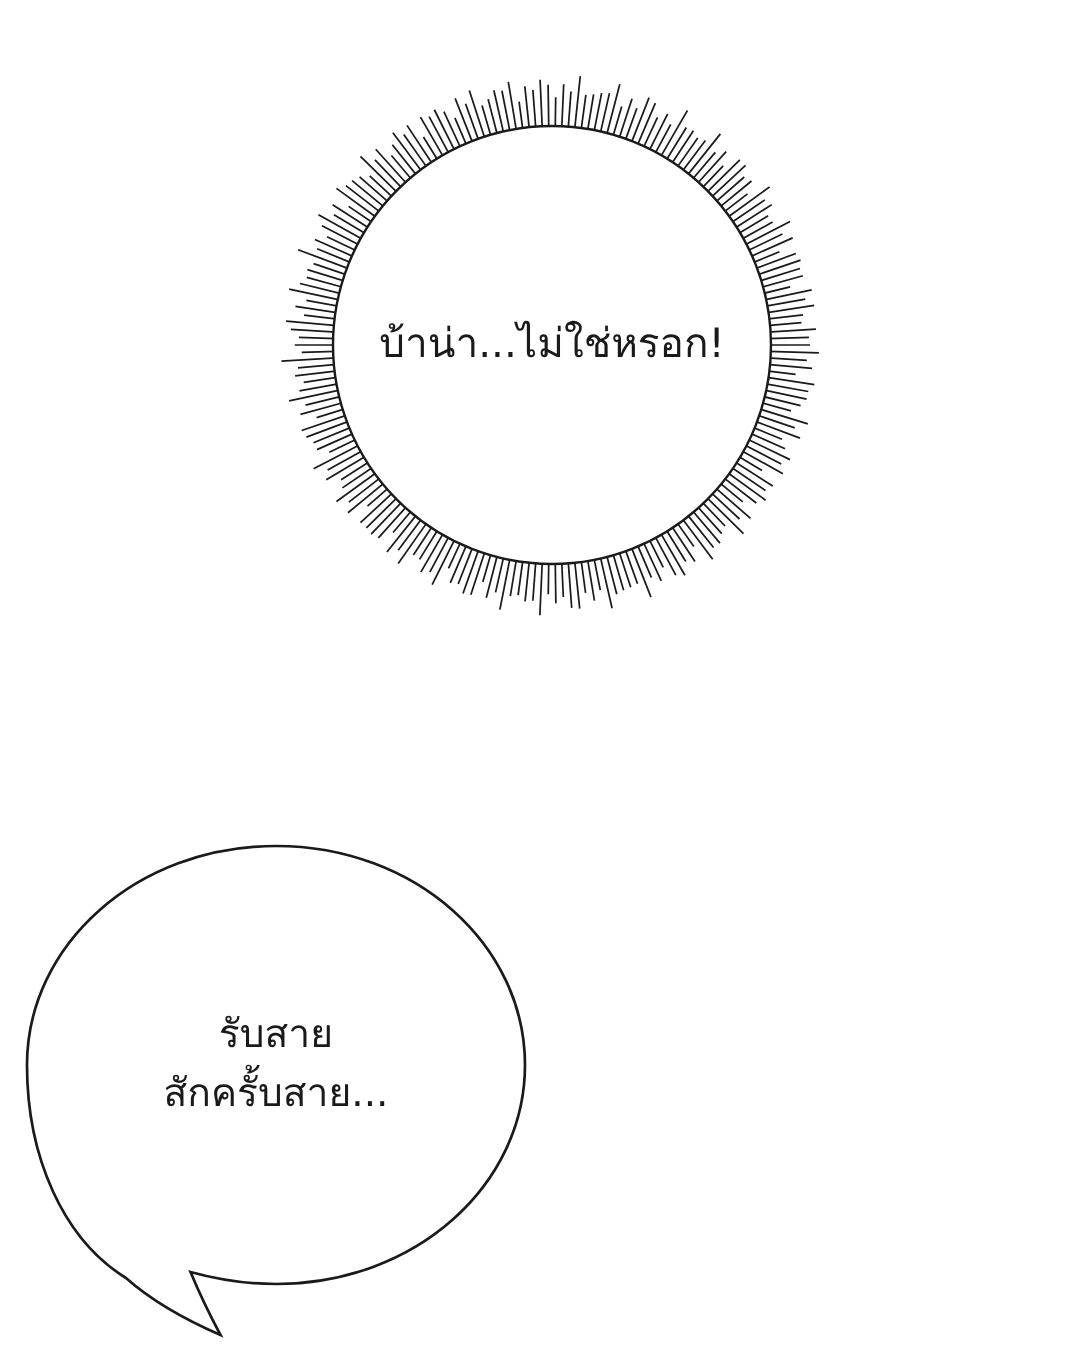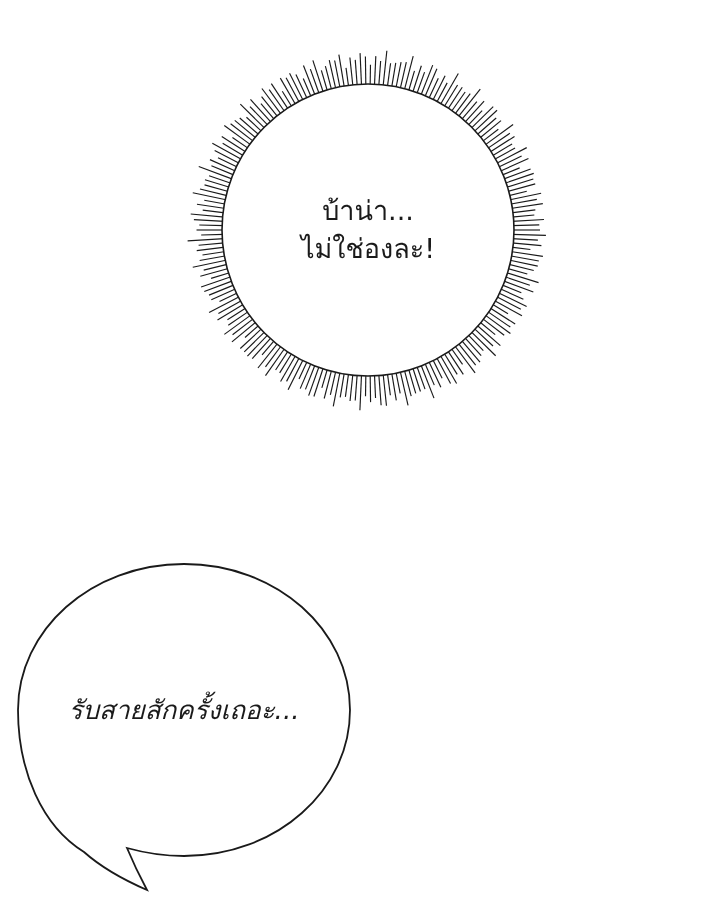--- a/index.html
+++ b/index.html
@@ -37,21 +37,21 @@
     width: 100%;
     height: 100%;
   }
   .bubble-spiky .text-layer {
     position: absolute;
     left: 0;
     top: 0;
     width: 400px;
     height: 400px;
     display: flex;
-    flex-direction: column;
+    flex-direction: row;
     align-items: center;
     justify-content: center;
   }
 
   
   .bubble-round {
     position: absolute;
     left: 14px;
     top: 560px;
     width: 340px;
@@ -62,24 +62,23 @@
     width: 100%;
     height: 100%;
   }
   .bubble-round .text-layer {
     position: absolute;
     left: 0;
     top: 0;
     width: 340px;
     height: 300px;
     display: flex;
-    flex-direction: row;
+    flex-direction: column;
     align-items: center;
     justify-content: center;
-    font-style: italic;
   }
 
   .line {
     font-family: "DejaVu Sans", sans-serif;
     font-size: 27px;
     line-height: 1.42;
     color: #1a1a1a;
     text-align: center;
     white-space: nowrap;
   }
@@ -304,34 +303,34 @@
           <line x1="342.39" y1="178.54" x2="374.81" y2="173.65"></line>
           <line x1="342.97" y1="182.81" x2="367.34" y2="179.88"></line>
           <line x1="343.42" y1="187.09" x2="366.31" y2="185.03"></line>
           <line x1="343.74" y1="191.39" x2="375.96" y2="189.46"></line>
           <line x1="343.94" y1="195.69" x2="371.28" y2="194.87"></line>
         </g>
       <circle cx="200" cy="200" r="146" fill="#ffffff" stroke="#1a1a1a" stroke-width="1.6"></circle>
     </svg>
     <div class="text-layer">
       <div class="line">บ้าน่า...</div>
-      <div class="line">ไม่ใช่องละ!</div>
+      <div class="line">ไม่ใช่หรอก!</div>
     </div>
   </div>
 
   <div class="bubble-round">
     <svg viewBox="0 0 340 345" aria-hidden="true">
       <path d="M 170 4
                C 263 4 336 70 336 150
                C 336 230 263 296 170 296
                C 150 296 131 293 113 288
                C 118 300 125 315 133 330
                C 110 320 88 308 70 292
                C 28 266 4 211 4 150
                C 4 70 77 4 170 4 Z" fill="#ffffff" stroke="#1a1a1a" stroke-width="1.8"></path>
     </svg>
     <div class="text-layer">
       <div class="line">รับสาย</div>
-      <div class="line">สักครั้งเถอะ...</div>
+      <div class="line">สักครั้บสาย...</div>
     </div>
   </div>
 
 </div>
 
 </body></html>

